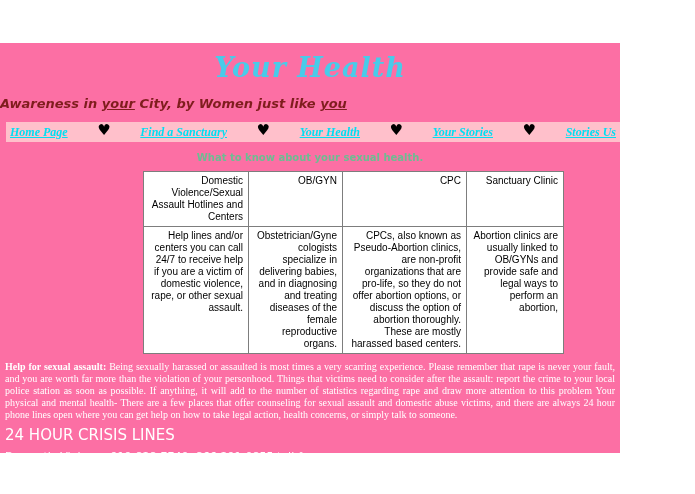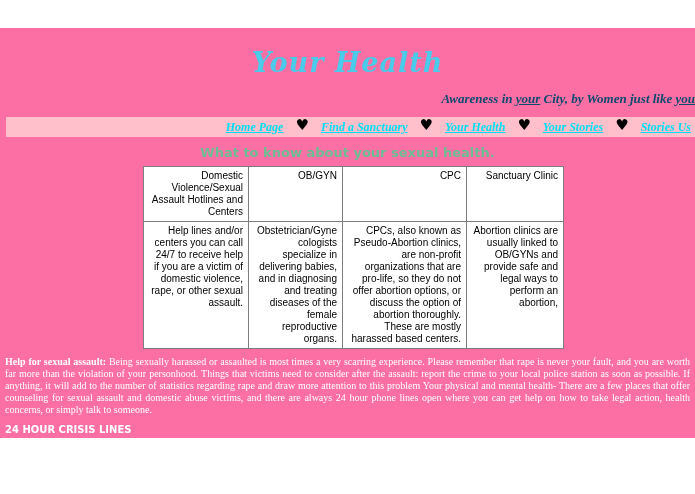--- a/index.html
+++ b/index.html
@@ -3,53 +3,52 @@
 <meta charset="utf-8">
 <style>
   * { margin: 0; padding: 0; box-sizing: border-box; }
   html, body {
     width: 695px; height: 494px;
     background: #ffffff;
     overflow: hidden;
     font-family: "DejaVu Sans", sans-serif;
   }
   .content {
-    margin-top: 28px;
-    width: 695px;
+    margin-top: 43px;
+    width: 620px;
     height: 410px;
     background: #fc6fa4;
-    padding-top: 18px;
+    padding-top: 8px;
   }
   .page-title {
     text-align: center;
     color: #49cbe9;
     font-family: "DejaVu Serif", serif;
     font-style: italic;
     font-weight: bold;
     font-size: 27px;
     line-height: 34px;
     letter-spacing: 1px;
   }
   .subtitle {
     margin-top: 10px;
-    text-align: right;
-    color: #0c4a6e;
+    text-align: left;
+    color: #7f1d1d;
     font-style: italic;
     font-weight: bold;
     font-size: 13px;
     line-height: 17px;
-    font-family: Liberation Serif, serif;
   }
   .subtitle .u { text-decoration: underline; }
   .navbar {
     margin: 10px 0 0 6px;
     height: 20px;
     background: #ffc0cb;
     display: flex;
-    justify-content: flex-end;
+    justify-content: space-between;
     align-items: center;
   }
   .navbar a {
     color: #00dff2;
     font-family: "Liberation Serif", serif;
     font-style: italic;
     font-weight: bold;
     font-size: 12px;
     text-decoration: underline;
     margin: 0 4px;
@@ -62,21 +61,21 @@
     line-height: 10px;
     margin: 0 8px;
     position: relative;
     top: -2px;
   }
   .section-heading {
     margin-top: 9px;
     text-align: center;
     color: #6cbd92;
     font-weight: bold;
-    font-size: 13px;
+    font-size: 10px;
     line-height: 13px;
   }
   table.health {
     margin: 7px 0 0 143px;
     width: 420px;
     border-collapse: collapse;
     table-layout: fixed;
     background: #ffffff;
   }
   table.health th, table.health td {
@@ -98,22 +97,22 @@
     color: #ffffff;
     font-size: 10px;
     line-height: 12px;
     text-align: justify;
     font-family: Liberation Serif, serif;
   }
   .help-para .lead { font-weight: bold; }
   .crisis-heading {
     margin: 7px 5px 0 5px;
     color: #ffffff;
-    font-weight: bold;
-    font-size: 10px;
+    font-weight: normal;
+    font-size: 15px;
     line-height: 14px;
   }
   .crisis-line {
     margin: 8px 5px 0 5px;
     color: #ffffff;
     font-size: 11px;
     line-height: 14px;
   }
   .crisis-line a {
     color: #ffffff;

